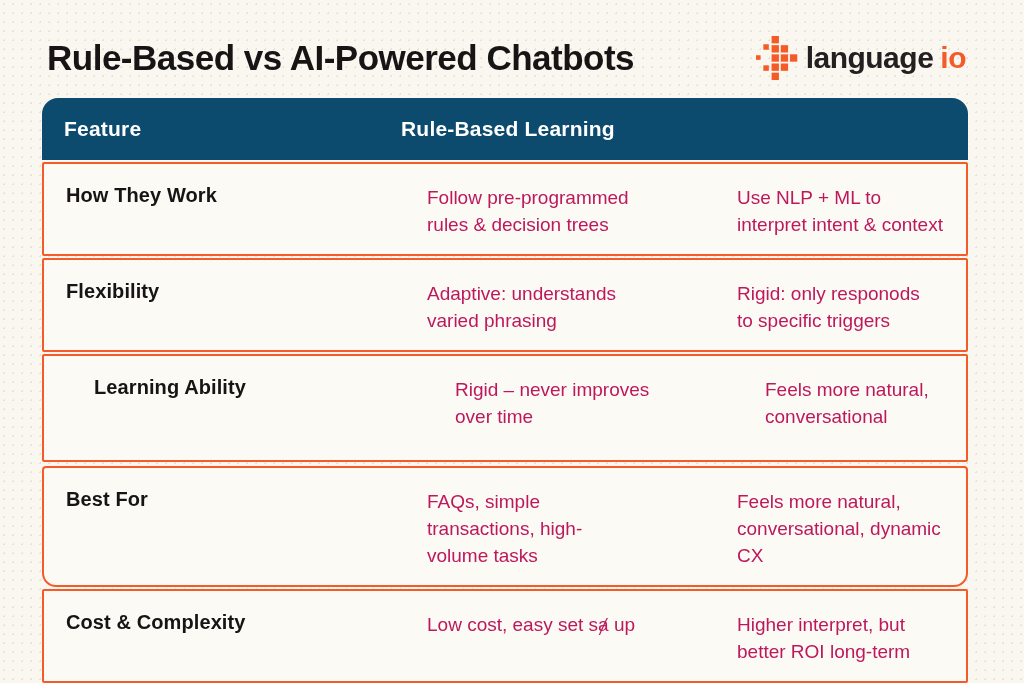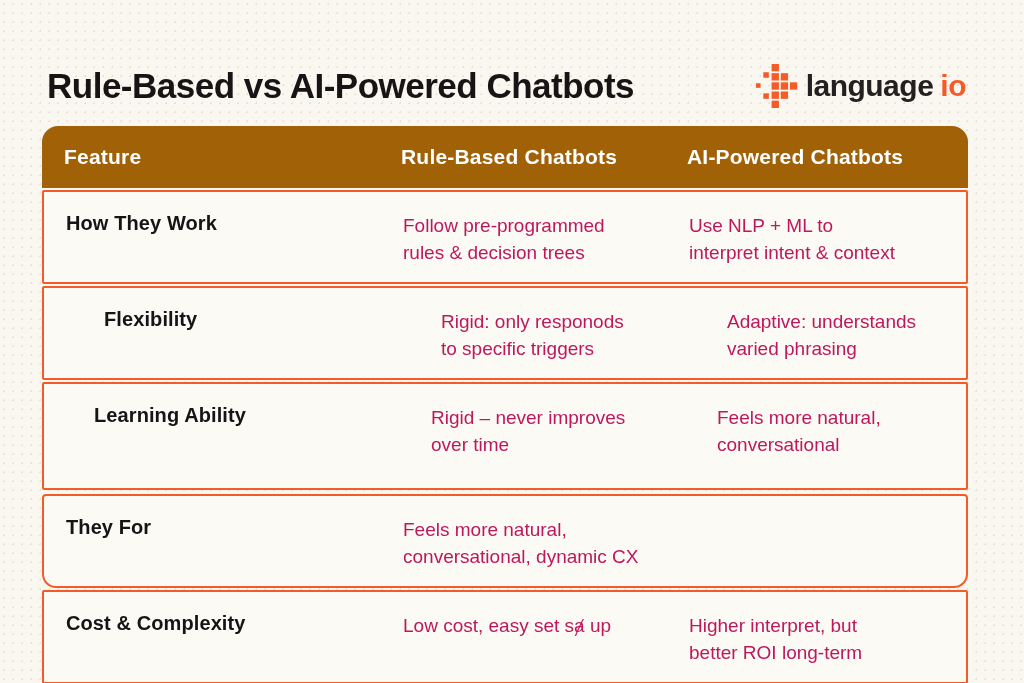--- a/index.html
+++ b/index.html
@@ -16,21 +16,20 @@
     font-family: "Liberation Sans", "DejaVu Sans", sans-serif;
     color: #1A1A1A;
   }
 
   
   .topbar {
     display: flex;
     align-items: center;
     justify-content: space-between;
     padding: 36px 58px 18px 47px;
-    margin-top: 28px;
   }
   .page-title {
     font-size: 35px;
     font-weight: 700;
     letter-spacing: -0.5px;
     color: #161414;
   }
   .logo {
     display: flex;
     align-items: center;
@@ -50,44 +49,45 @@
   .table-wrap {
     width: 926px;
     margin-left: 42px;
   }
   .t-grid {
     display: grid;
     grid-template-columns: 359px 286px 1fr;
     align-items: start;
   }
   .t-header {
-    background: #a16207;
+    background: #0c4a6e;
     border-radius: 16px 16px 0 0;
     height: 62px;
     align-items: center;
   }
   .t-header .h-cell {
     color: #FFFFFF;
     font-size: 21px;
     font-weight: 700;
     letter-spacing: 0.2px;
   }
   .h-cell.c1 { padding-left: 22px; }
 
   .t-row {
     background: #FCFAF5;
     border: 2px solid #F45B28;
     border-radius: 2px;
     margin-top: 2px;
     box-sizing: border-box;
+    gap: 24px;
   }
   .t-row:first-of-type { margin-top: 0; }
   .t-row:nth-of-type(1) { min-height: 88px; }
   .t-row:nth-of-type(2) { min-height: 88px; }
-  .t-row:nth-of-type(3) { min-height: 88px; padding-left: 38px; }
+  .t-row:nth-of-type(3) { min-height: 88px; }
   .t-row:nth-of-type(4) { min-height: 108px; padding-left: 28px; }
   .t-row:nth-of-type(5) { min-height: 84px; margin-top: 4px; border-radius: 4px 4px 14px 14px; }
 
   .cell {
     padding-top: 20px;
     padding-bottom: 16px;
     padding-right: 14px;
   }
   .feature-cell {
     padding-left: 22px;
@@ -128,50 +128,52 @@
       </svg>
     </span>
     <span class="logo-text"><span>language</span><span class="accent" style="color:#F45B28">io</span></span>
   </div>
 </div>
 
 <div class="table-wrap">
 
   <div class="t-grid t-header">
     <div class="h-cell c1">Feature</div>
-    <div class="h-cell">Rule-Based Chatbots</div>
-    <div class="h-cell">AI-Powered Chatbots</div>
+    <div class="h-cell">Rule-Based Learning</div>
   </div>
 
   <div class="t-grid t-row">
     <div class="cell feature-cell">How They Work</div>
     <div class="cell value-cell">Follow pre-programmed
 rules &amp; decision trees</div>
     <div class="cell value-cell">Use NLP + ML to
 interpret intent &amp; context</div>
   </div>
 
   <div class="t-grid t-row">
     <div class="cell feature-cell">Flexibility</div>
+    <div class="cell value-cell">Adaptive: understands
+varied phrasing</div>
     <div class="cell value-cell">Rigid: only responods
 to specific triggers</div>
-    <div class="cell value-cell">Adaptive: understands
-varied phrasing</div>
   </div>
 
   <div class="t-grid t-row">
     <div class="cell feature-cell">Learning Ability</div>
     <div class="cell value-cell">Rigid – never improves
 over time</div>
     <div class="cell value-cell">Feels more natural,
 conversational</div>
   </div>
 
   <div class="t-grid t-row">
-    <div class="cell feature-cell">They For</div>
+    <div class="cell feature-cell">Best For</div>
+    <div class="cell value-cell">FAQs, simple
+transactions,  high-
+volume tasks</div>
     <div class="cell value-cell">Feels more natural,
 conversational, dynamic CX</div>
   </div>
 
   <div class="t-grid t-row">
     <div class="cell feature-cell">Cost &amp; Complexity</div>
     <div class="cell value-cell">Low cost, easy set sⱥ up</div>
     <div class="cell value-cell">Higher interpret, but
 better ROI long-term</div>
   </div>

